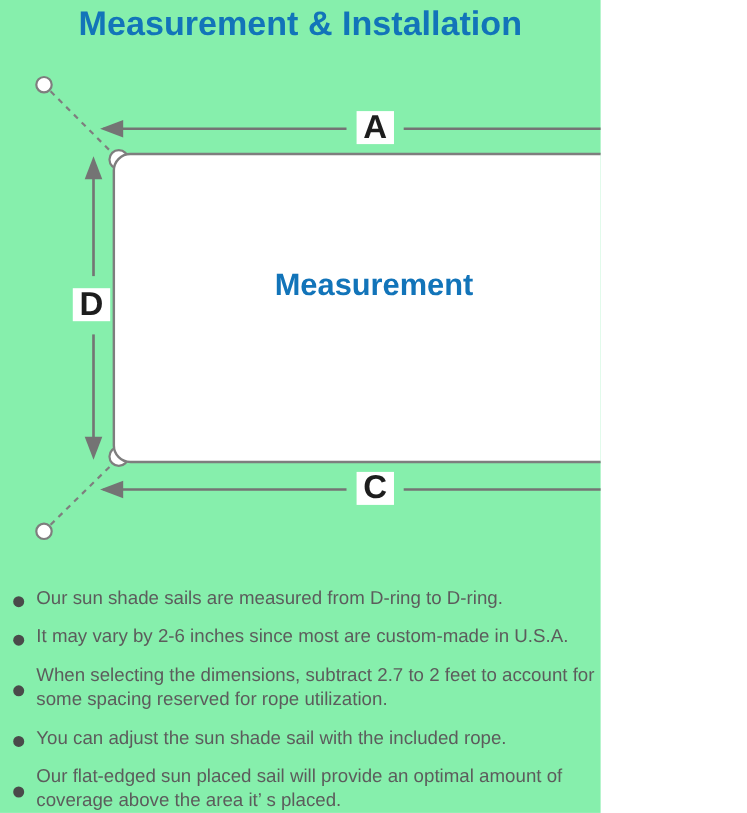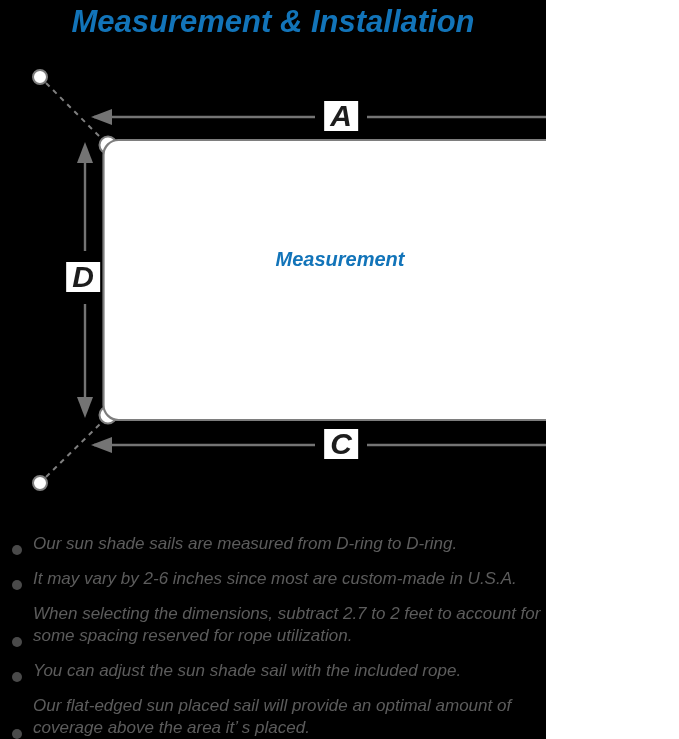--- a/index.html
+++ b/index.html
@@ -1,49 +1,48 @@
 <!DOCTYPE html>
 <html><head>
 <meta charset="utf-8">
 <style>
   html,body{margin:0;padding:0;background:#fff;}
   .page{
-    position:relative;width:546px;height:739px;background:#000000;overflow:hidden;
+    position:relative;width:546px;height:739px;background:#86efac;overflow:hidden;
     font-family:"Liberation Sans",sans-serif;
-    font-style:italic;
   }
   .title{
     position:absolute;top:0;left:0;width:100%;margin:0;
     text-align:center;font-size:31px;font-weight:bold;color:#1274b9;
     letter-spacing:0px;line-height:44px;
   }
   .diagram{position:absolute;top:0;left:0;width:679px;height:525px;}
   .diagram svg{position:absolute;top:0;left:0;}
   .dim-label{
     position:absolute;transform:translate(-50%,-50%);
     font-size:30px;font-weight:bold;color:#1d1d1d;background:#fff;
     padding:0 6px;line-height:1;
   }
   .lbl-a{left:341px;top:116px;}
   .lbl-c{left:341px;top:444px;}
   .lbl-d{left:83px;top:277px;}
   .lbl-b{left:593px;top:277px;}
   .center-title{
     position:absolute;left:340px;top:259px;transform:translate(-50%,-50%);
-    font-size:20px;font-weight:bold;color:#1274b9;white-space:nowrap;
+    font-size:28px;font-weight:bold;color:#1274b9;white-space:nowrap;
   }
   .center-sub{
     position:absolute;left:340px;top:288px;transform:translate(-50%,-50%);
     font-size:16px;color:#1274b9;white-space:nowrap;
   }
   .notes{
     position:absolute;top:533px;left:12px;right:5px;
   }
   .note{
-    display:flex;align-items:flex-end;margin-bottom:13px;
+    display:flex;align-items:center;margin-bottom:13px;
   }
   .dot{
     flex:0 0 auto;width:10px;height:10px;border-radius:50%;
     background:#4a4a4a;margin-top:6px;margin-right:11px;
   }
   .note-text{
     font-size:17px;line-height:22px;color:#5c5c5c;
   }
 </style>
 </head>

